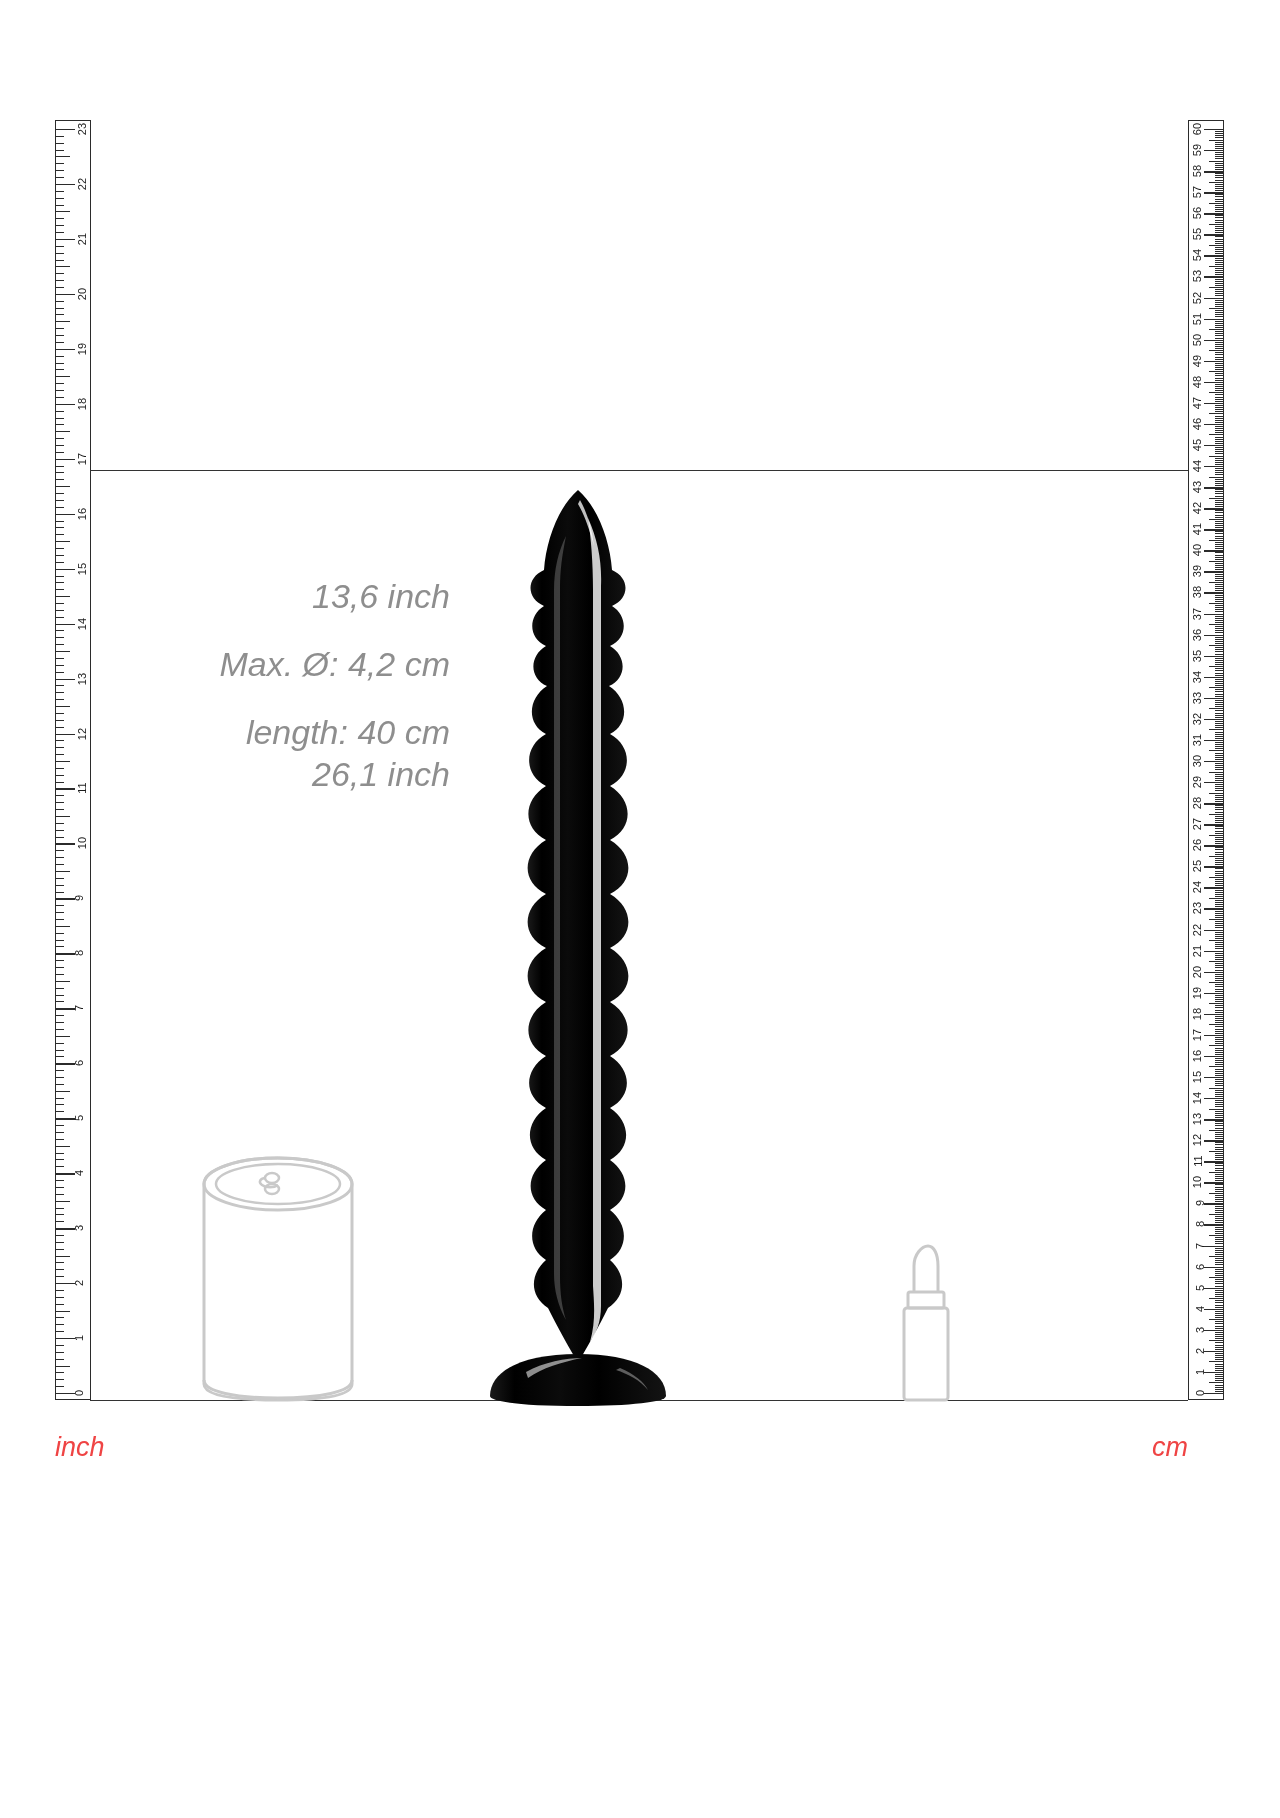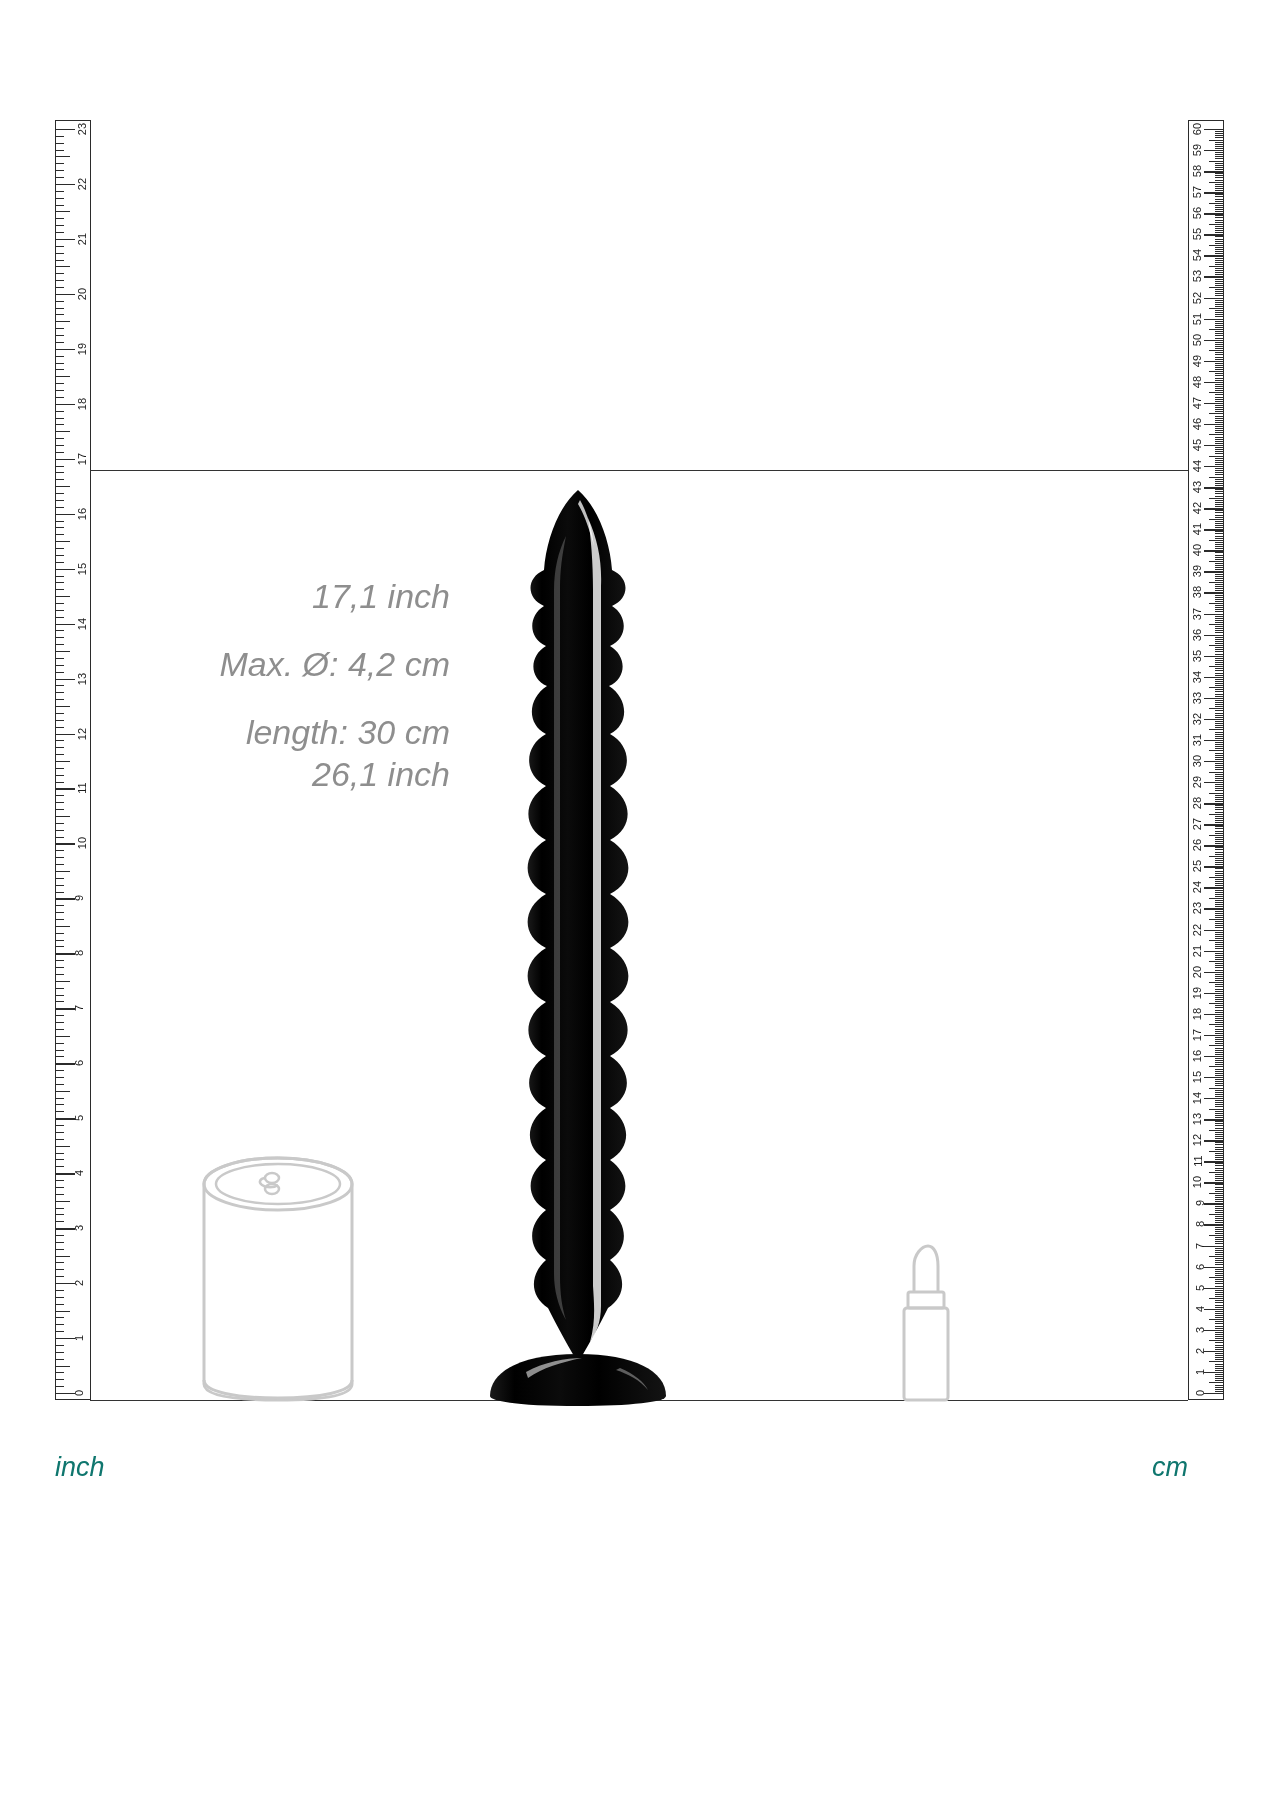--- a/index.html
+++ b/index.html
@@ -63,23 +63,22 @@
   }
   .ruler.right .ruler-num {
     right: 20px;
     transform: translateY(-50%) rotate(-90deg);
   }
 
   .unit-label {
     position: absolute;
     font-size: 27px;
     font-style: italic;
-    color: #0f766e;
+    color: #ef4444;
     font-family: "Liberation Sans", sans-serif;
-    margin-top: 20px;
   }
   .unit-label.inch { left: 55px; top: 1432px; }
   .unit-label.cm   { left: 1152px; top: 1432px; }
 
   
   .baseline {
     position: absolute;
     left: 90px;
     width: 1098px;
     height: 1px;
@@ -999,27 +998,27 @@
     </div>
 
   <div class="unit-label inch">inch</div>
   <div class="unit-label cm">cm</div>
 
   <div class="baseline top"></div>
   <div class="baseline bottom"></div>
 
   <div class="specs">
     <div class="spec-block">
-      <span class="spec-line">17,1 inch</span>
+      <span class="spec-line">13,6 inch</span>
     </div>
     <div class="spec-block">
       <span class="spec-line">Max. Ø: 4,2 cm</span>
     </div>
     <div class="spec-block">
-      <span class="spec-line">length: 30 cm</span>
+      <span class="spec-line">length: 40 cm</span>
       <span class="spec-line">26,1 inch</span>
     </div>
   </div>
 
   <div class="silhouette can">
     <svg width="180" height="258" viewBox="0 0 180 258" fill="none">
       <path d="M16 36 C16 22 48 10 90 10 C132 10 164 22 164 36 L164 236 C164 248 132 252 90 252 C48 252 16 248 16 236 Z" stroke="#c9c9c9" stroke-width="3" fill="none"></path>
       <ellipse cx="90" cy="36" rx="74" ry="26" stroke="#c9c9c9" stroke-width="3" fill="none"></ellipse>
       <ellipse cx="90" cy="36" rx="62" ry="20" stroke="#c9c9c9" stroke-width="2.5" fill="none"></ellipse>
       <path d="M78 30 C72 30 70 34 74 37 C78 40 86 40 90 37" stroke="#c9c9c9" stroke-width="2.5" fill="none"></path>

